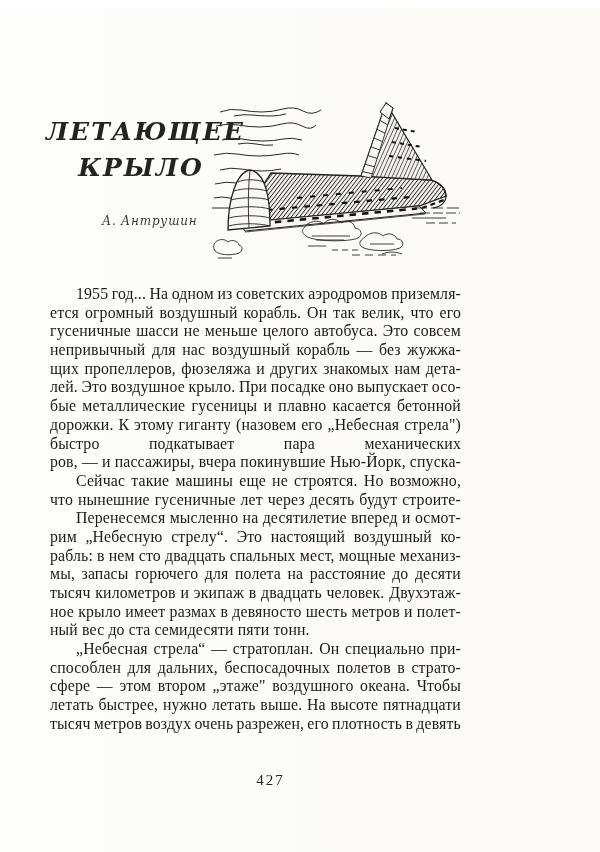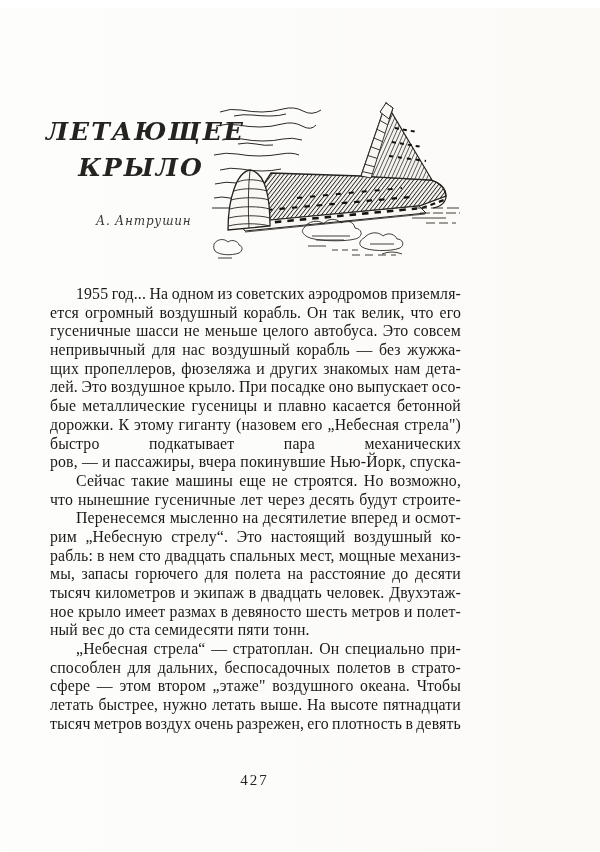--- a/index.html
+++ b/index.html
@@ -14,36 +14,36 @@
   }
   .title{
     position:absolute;left:46px;top:106px;width:190px;
     text-align:center;
     font-family:"DejaVu Serif",serif;
     font-style:italic;font-weight:bold;
     font-size:25px;line-height:36px;letter-spacing:2px;
     color:#24231f;
   }
   .author{
-    position:absolute;left:96px;top:206px;
+    position:absolute;left:102px;top:206px;
     font-family:"DejaVu Serif",serif;
     font-style:italic;font-size:12px;letter-spacing:0.8px;
     color:#3a3834;
   }
   .illu{position:absolute;left:212px;top:50px;}
   .body{
     position:absolute;left:50px;top:277px;width:411px;
     font-size:15.8px;line-height:18.7px;letter-spacing:0.15px;
     color:#1b1916;
   }
   .ln{display:flex;justify-content:space-between;height:18.7px;box-sizing:border-box;}
   .ln.indent{padding-left:26px;}
   .ln.plain{display:block;text-align:left;}
   .pagenum{
-    position:absolute;left:49px;top:764px;width:411px;
+    position:absolute;left:65px;top:764px;width:411px;
     text-align:center;font-size:15px;letter-spacing:2px;color:#26241f;
   }
 </style>
 </head>
 <body>
 
 <div class="page">
 
   <div class="title">
     <div>ЛЕТАЮЩЕЕ</div>

